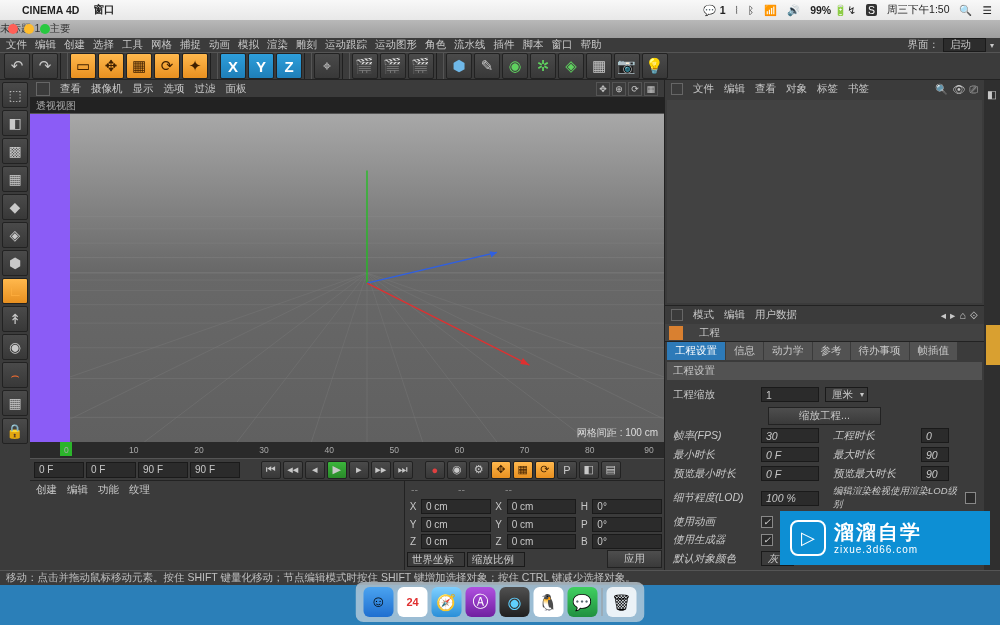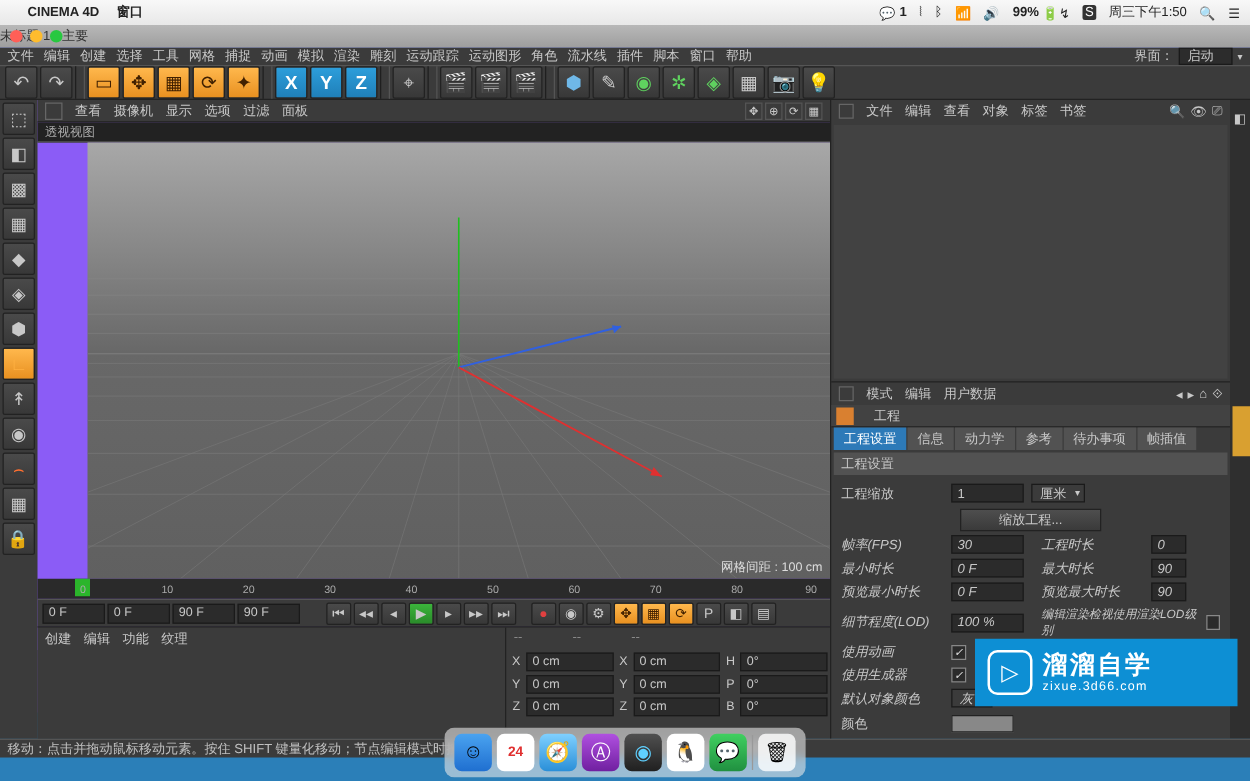--- a/index.html
+++ b/index.html
@@ -373,20 +373,25 @@
               <span class="val">0°</span>
             </div>
           <div class="row">
               <span class="lbl">Z</span>
               <span class="val">0 cm</span>
               <span class="lbl">Z</span>
               <span class="val">0 cm</span>
               <span class="lbl">B</span>
               <span class="val">0°</span>
             </div>
+          <div class="row">
+            <span class="dd" style="background:#3b3b3b;border:1px solid #1a1a1a;padding:0 10px 0 4px;height:15px;">世界坐标</span>
+            <span class="dd" style="background:#3b3b3b;border:1px solid #1a1a1a;padding:0 10px 0 4px;height:15px;">缩放比例</span>
+            <span class="btn">应用</span>
+          </div>
         </div>
       </div>
     </div>
 
     <div class="rightpane">
       <div class="rp-top">
         <div class="rp-menu">
           <span style="width:12px;height:12px;border:1px solid #666;"></span>
           <span>文件</span>
           <span>编辑</span>
@@ -497,24 +502,20 @@
                 <span class="plbl" style="min-width:100px">使用运动剪辑系统</span>
                 <span class="cb">✓</span>
               </div>
           </div>
           <div class="twocol">
             <div>
                 <span class="plbl">默认对象颜色</span>
                 <span class="dd">灰</span>
               </div>
           </div>
-          <div class="prow">
-              <span class="plbl">颜色</span>
-              <span style="width:50px;height:14px;background:#888;border:1px solid #222;"></span>
-            </div>
         </div>
       </div>
     </div>
 
     <div class="rtools">
       <span>◧</span>
     </div>
   </div>
 
   <div class="status">移动：点击并拖动鼠标移动元素。按住 SHIFT 键量化移动；节点编辑模式时按住 SHIFT 键增加选择对象；按住 CTRL 键减少选择对象。</div>

